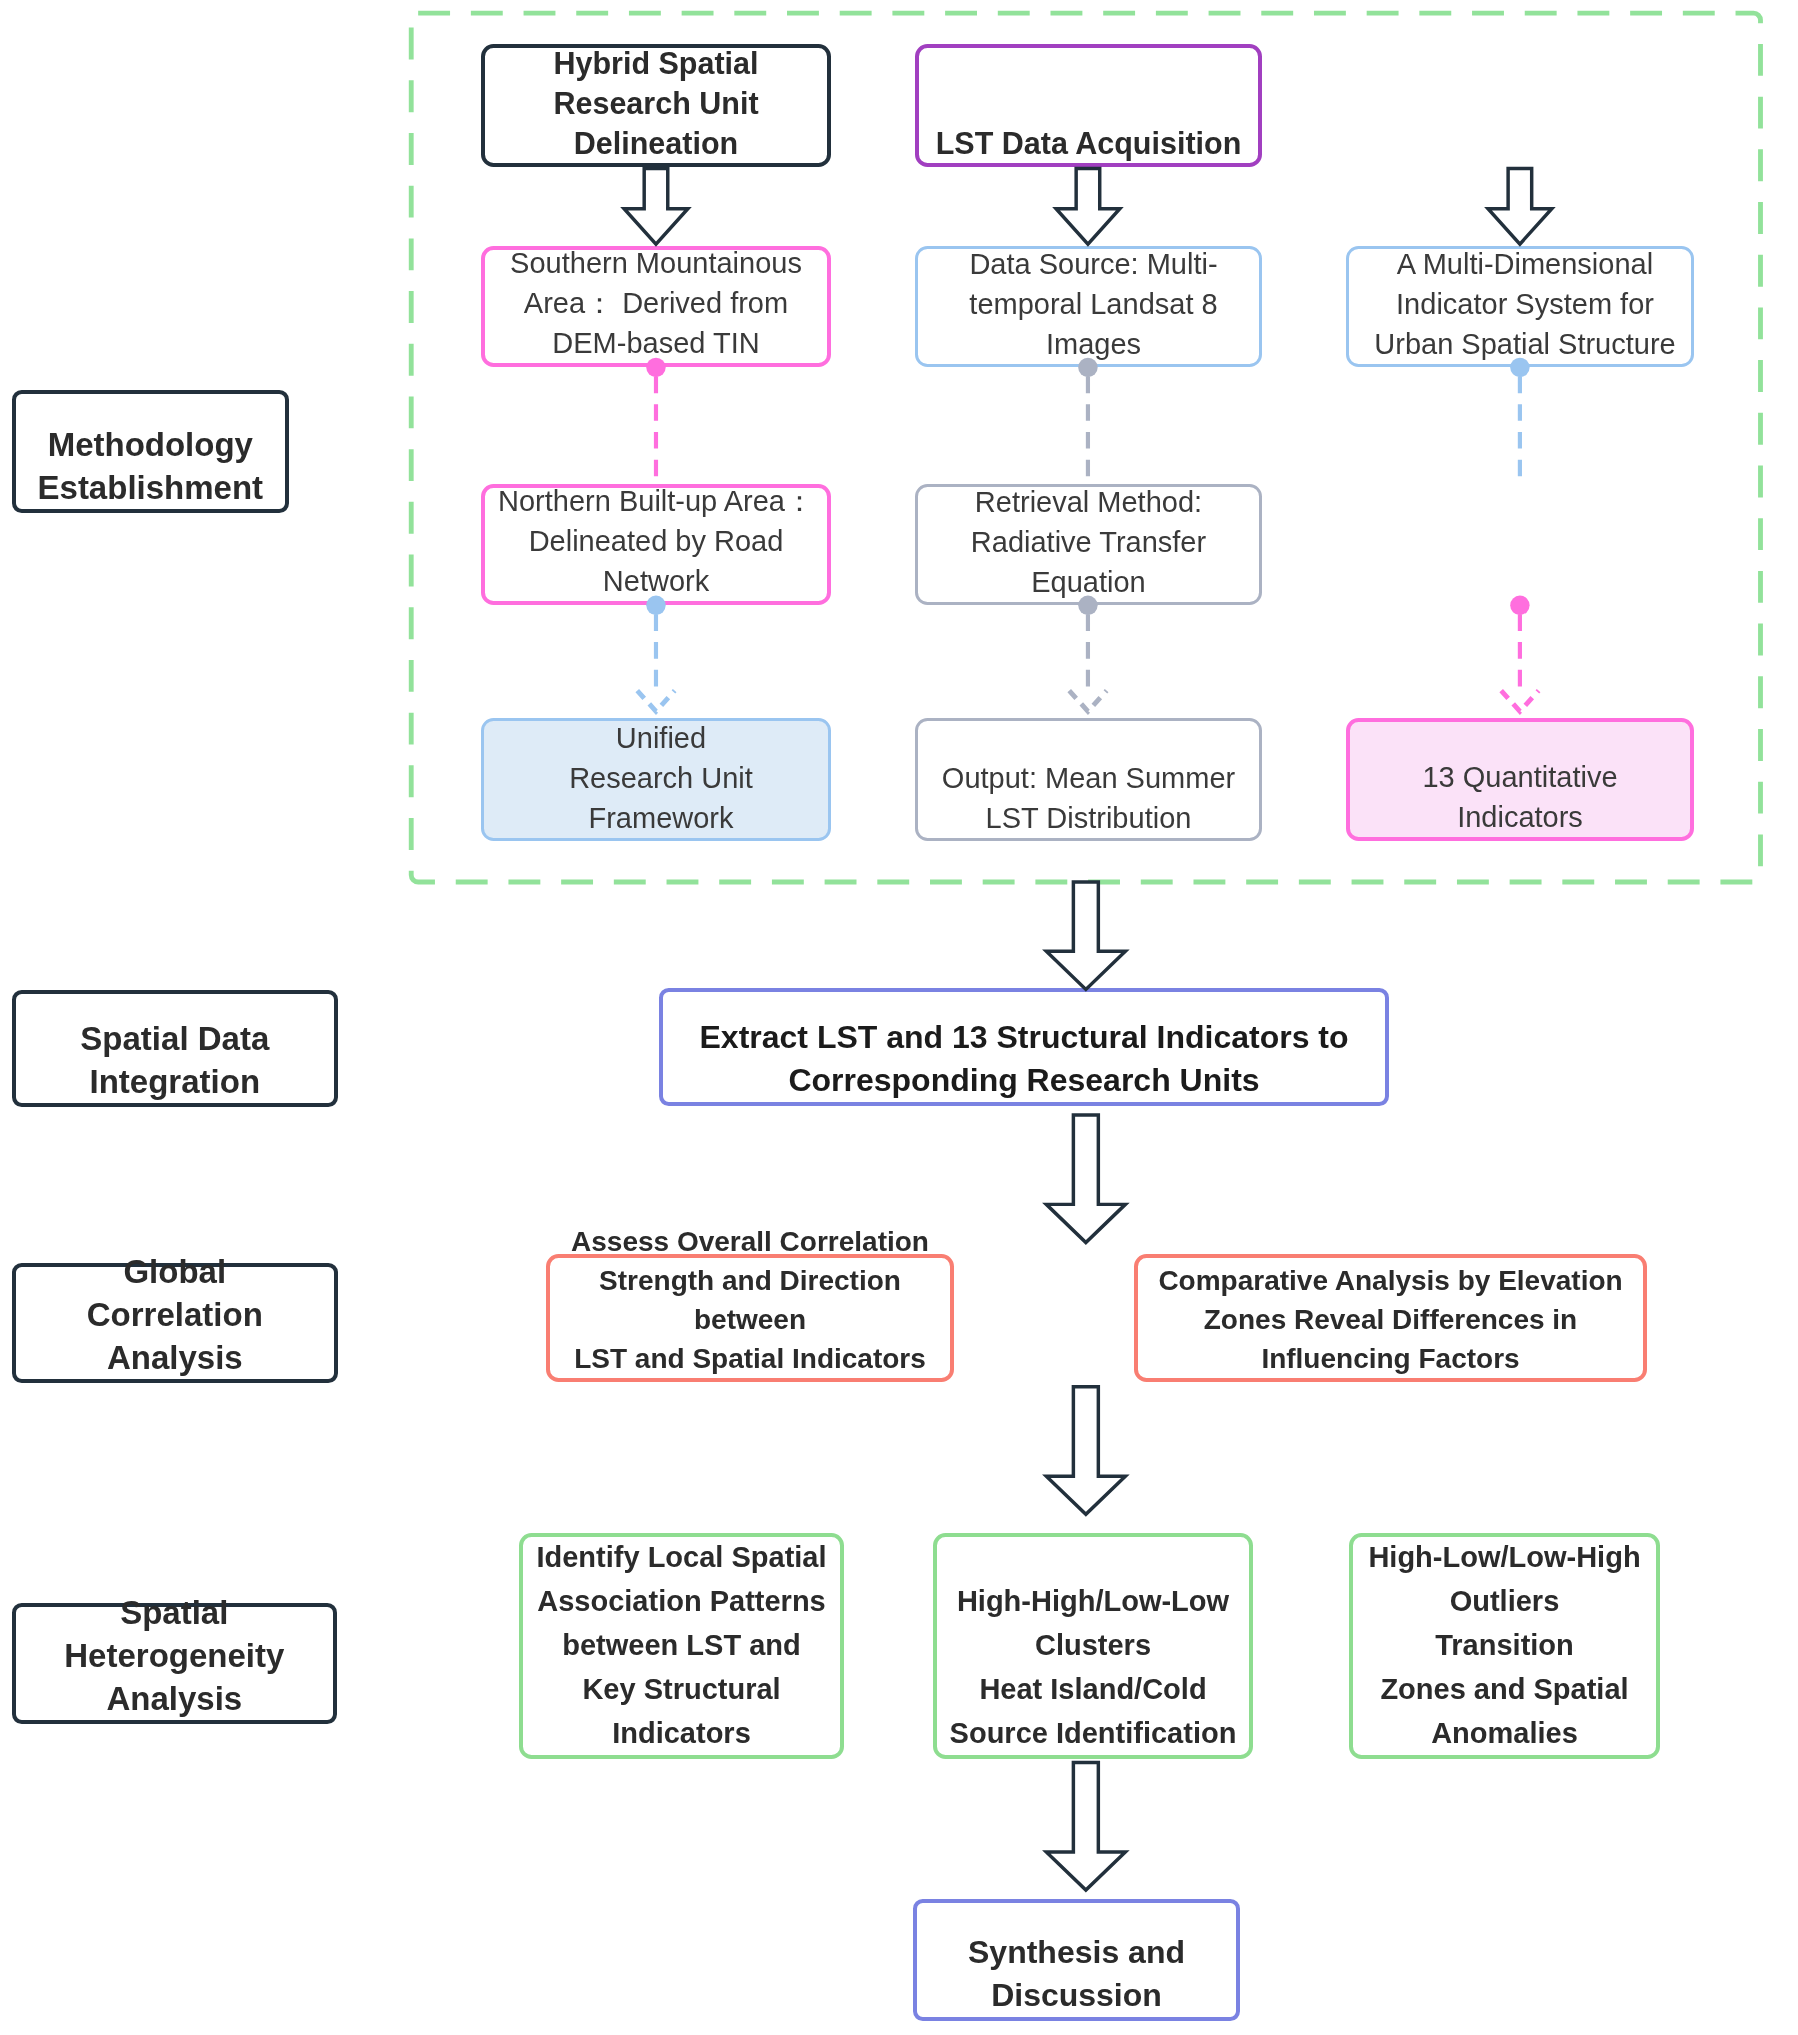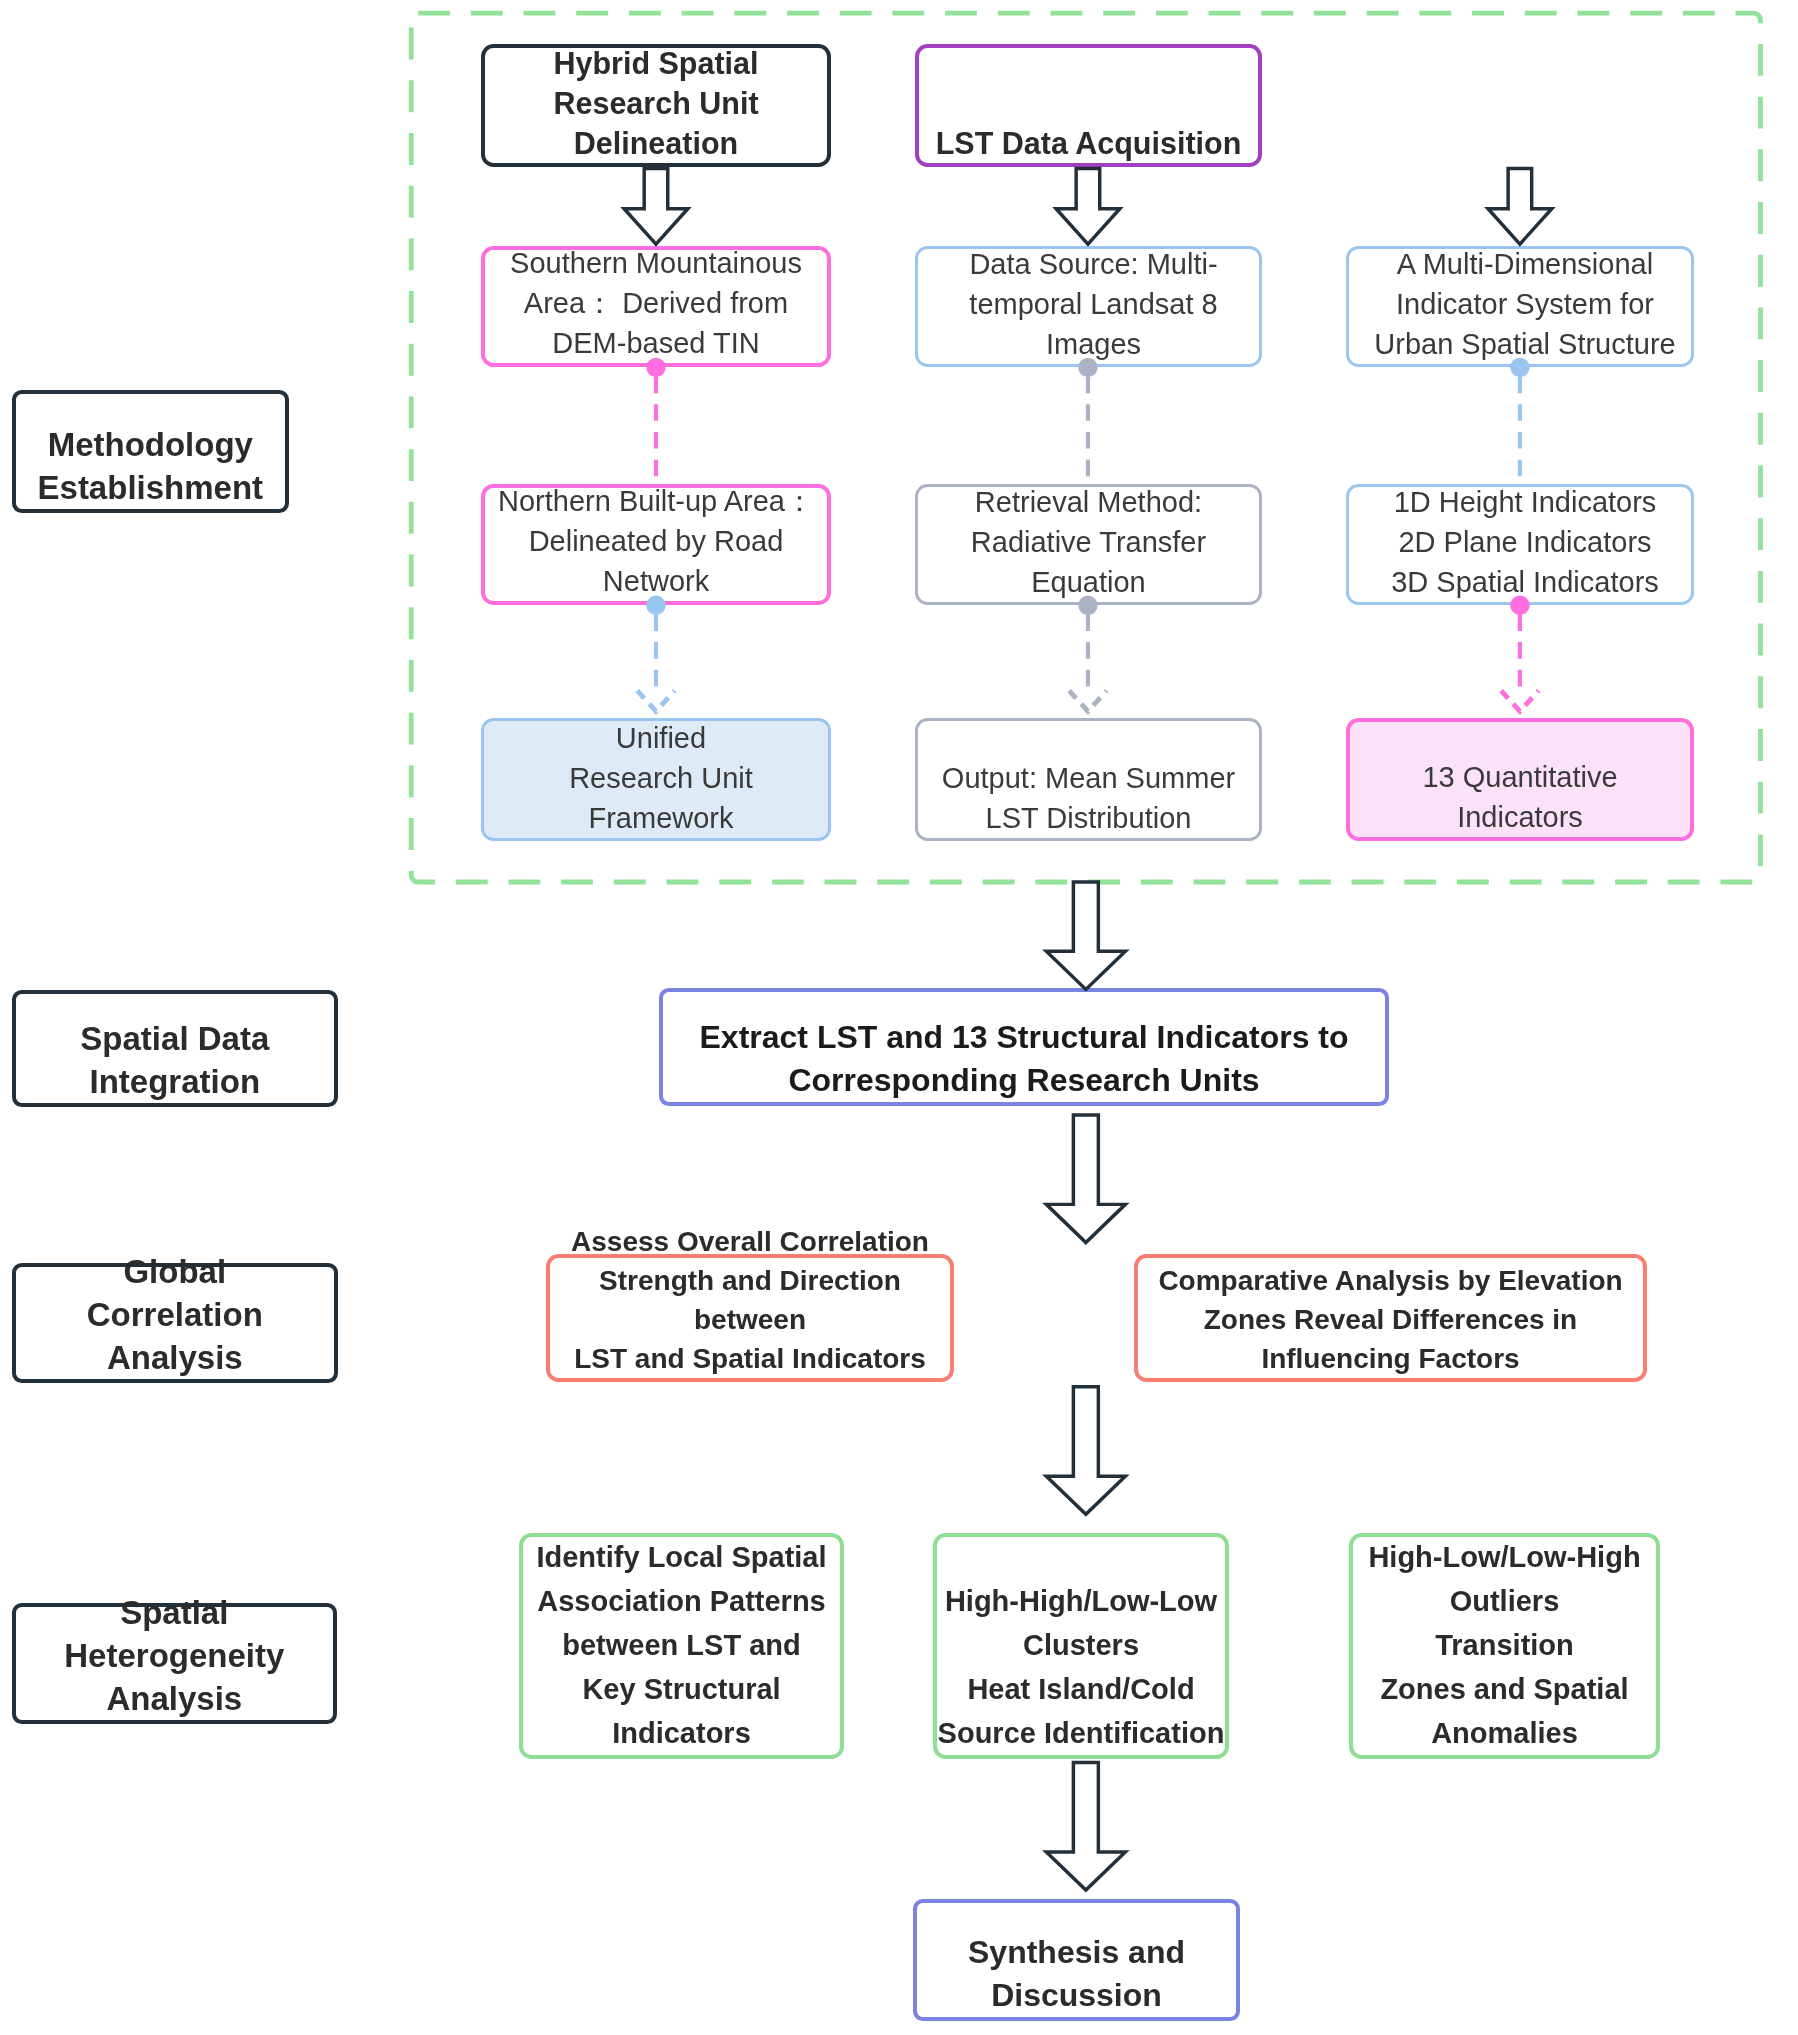--- a/index.html
+++ b/index.html
@@ -105,25 +105,20 @@
   <div class="box b-pink step" style="left:481px;top:484px;width:350px;height:121px">
     <span class="t">Northern Built-up Area：
 Delineated by Road
 Network</span>
   </div>
   <div class="box b-gray step" style="left:915px;top:484px;width:347px;height:121px">
     <span class="t">Retrieval Method:
 Radiative Transfer
 Equation</span>
   </div>
-  <div class="box b-blue step" style="left:1346px;top:484px;width:348px;height:121px">
-    <span class="t">1D Height Indicators
-2D Plane Indicators
-3D Spatial Indicators</span>
-  </div>
 
   <div class="box b-blue fill-blue step" style="left:481px;top:718px;width:350px;height:123px">
     <span class="t">Unified
 Research Unit
 Framework</span>
   </div>
   <div class="box b-gray step" style="left:915px;top:718px;width:347px;height:123px">
     <span class="t">Output: Mean Summer
 LST Distribution</span>
   </div>
@@ -148,21 +143,21 @@
 Influencing Factors</span>
   </div>
 
   <div class="box b-green greenbox" style="left:519px;top:1533px;width:325px;height:226px">
     <span class="t">Identify Local Spatial
 Association Patterns
 between LST and
 Key Structural
 Indicators</span>
   </div>
-  <div class="box b-green greenbox" style="left:933px;top:1533px;width:296px;height:226px">
+  <div class="box b-green greenbox" style="left:933px;top:1533px;width:320px;height:226px">
     <span class="t">High-High/Low-Low
 Clusters
 Heat Island/Cold
 Source Identification</span>
   </div>
   <div class="box b-green greenbox" style="left:1349px;top:1533px;width:311px;height:226px">
     <span class="t">High-Low/Low-High
 Outliers
 Transition
 Zones and Spatial

